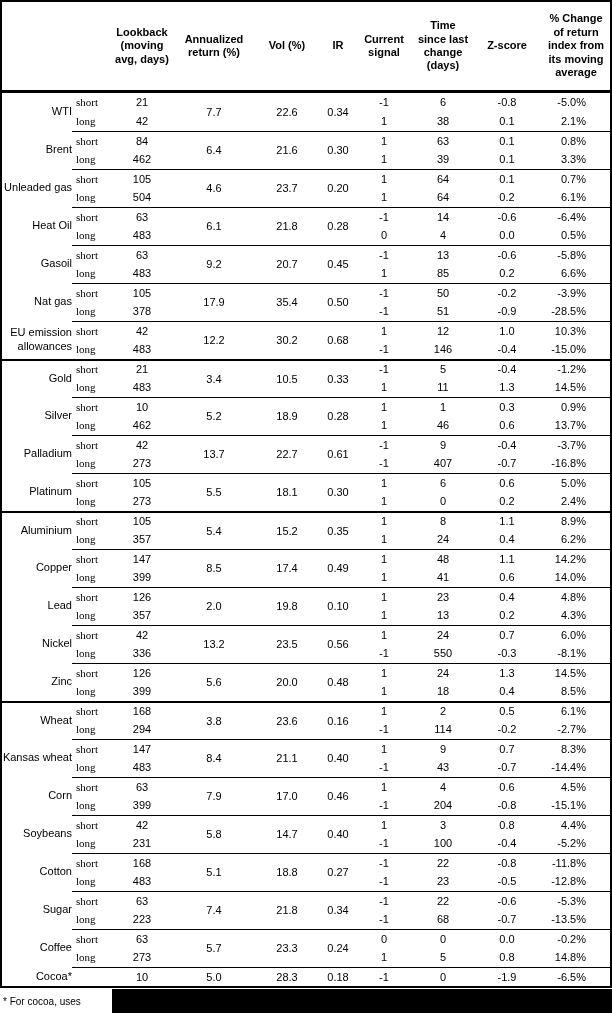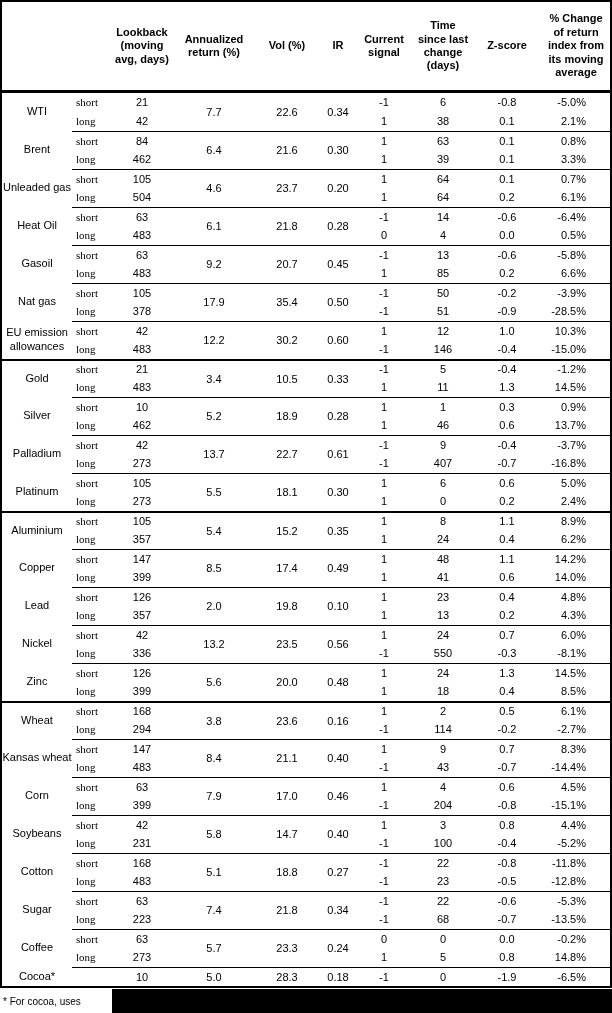--- a/index.html
+++ b/index.html
@@ -23,21 +23,21 @@
   th{
     font-size:11px;font-weight:bold;line-height:1.22;vertical-align:middle;
     text-align:center;padding:0 1px;border-bottom:3px solid #000;background:#fff;
   }
   tbody tr{height:19px;}
   td{
     font-size:11px;line-height:1.1;vertical-align:middle;text-align:center;
     padding:0;background:#fff;white-space:nowrap;
   }
   td.col-name{
-    text-align:center;padding-left:0;white-space:normal;line-height:1.25;
+    text-align:right;padding-left:0;white-space:normal;line-height:1.25;
   }
   td.col-period{text-align:left;padding-left:4px;font-family:Liberation Serif, serif;}
   td.col-pct{text-align:right;padding-right:24px;}
   tr.group-start td{border-top:1px solid #000;}
   tr.group-start td.col-name{border-top:none;}
   tr.section-start td{border-top:2px solid #000;}
   .table-bottom-rule{height:0;border-bottom:2px solid #000;}
   .footnote-band{
     position:absolute;left:0;right:0;bottom:0;height:24px;background:#000;
     display:flex;align-items:stretch;
@@ -200,21 +200,21 @@
             <td class="col-time">51</td>
             <td class="col-zscore">-0.9</td>
             <td class="col-pct">-28.5%</td>
           </tr>
           <tr class="group-start">
             <td class="col-name" rowspan="2">EU emission allowances</td>
             <td class="col-period">short</td>
             <td class="col-lookback">42</td>
             <td class="col-annualized" rowspan="2">12.2</td>
             <td class="col-vol" rowspan="2">30.2</td>
-            <td class="col-ir" rowspan="2">0.60</td>
+            <td class="col-ir" rowspan="2">0.68</td>
             <td class="col-signal">1</td>
             <td class="col-time">12</td>
             <td class="col-zscore">1.0</td>
             <td class="col-pct">10.3%</td>
           </tr>
           <tr>
             <td class="col-period">long</td>
             <td class="col-lookback">483</td>
             <td class="col-signal">-1</td>
             <td class="col-time">146</td>

